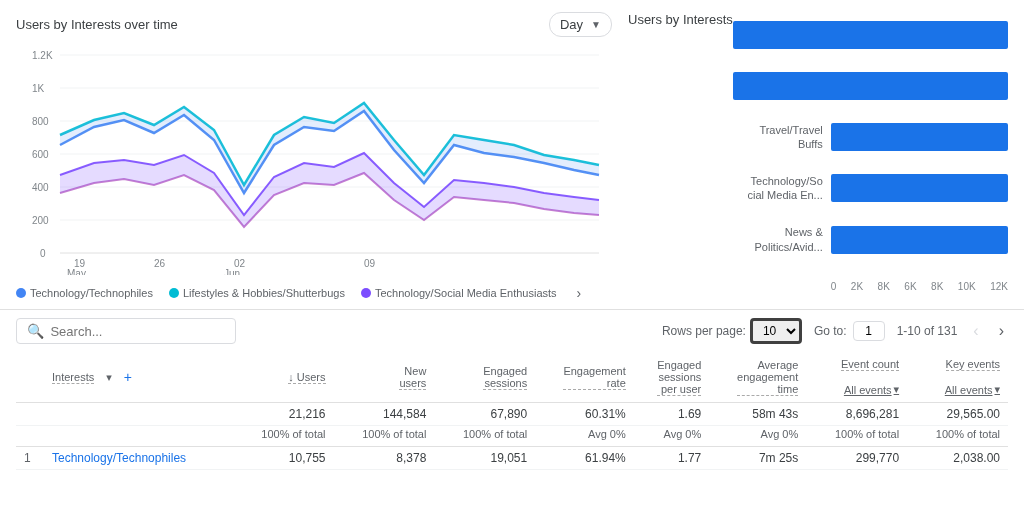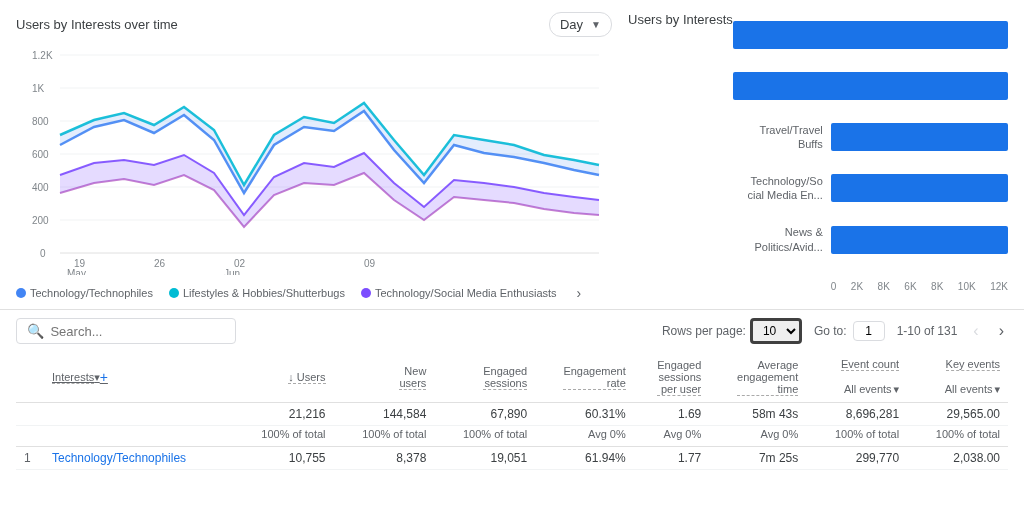--- a/index.html
+++ b/index.html
@@ -276,48 +276,48 @@
       color: #5f6368;
       font-size: 11px;
       padding-top: 2px;
       padding-bottom: 6px;
       border-bottom: 1px solid #e0e0e0;
     }
 
     .interests-header {
       display: flex;
       align-items: center;
-      gap: 0;
-      cursor: pointer;
-      text-decoration: underline;
+      gap: 12px;
+      cursor: pointer;
     }
 
     .dimension-dropdown {
       font-size: 11px;
       color: #5f6368;
     }
 
     .col-header-inner {
       display: flex;
       flex-direction: column;
       align-items: flex-end;
     }
 
     .col-underline {
       border-bottom: 1px dashed #aaa;
       display: inline-block;
     }
 
     .all-events-btn {
       display: flex;
-      align-items: flex-start;
+      align-items: flex-end;
       gap: 2px;
       font-size: 11px;
       color: #5f6368;
       cursor: pointer;
+      text-decoration: underline;
     }
 
     .row-num {
       color: #5f6368;
       font-size: 12px;
     }
 
     .link-text {
       color: #1a73e8;
       cursor: pointer;

